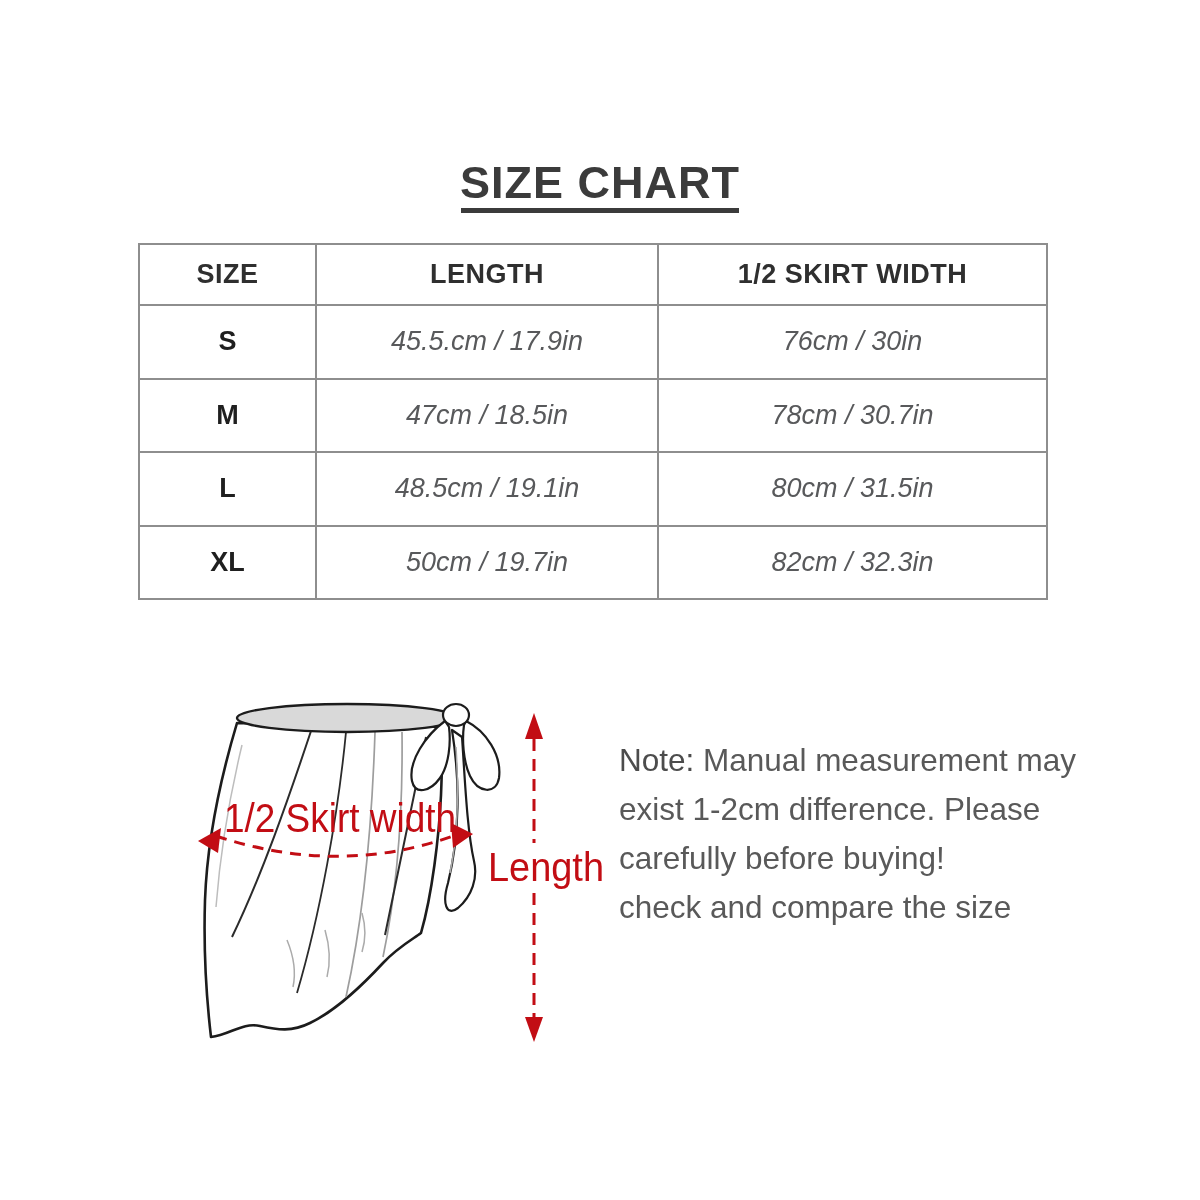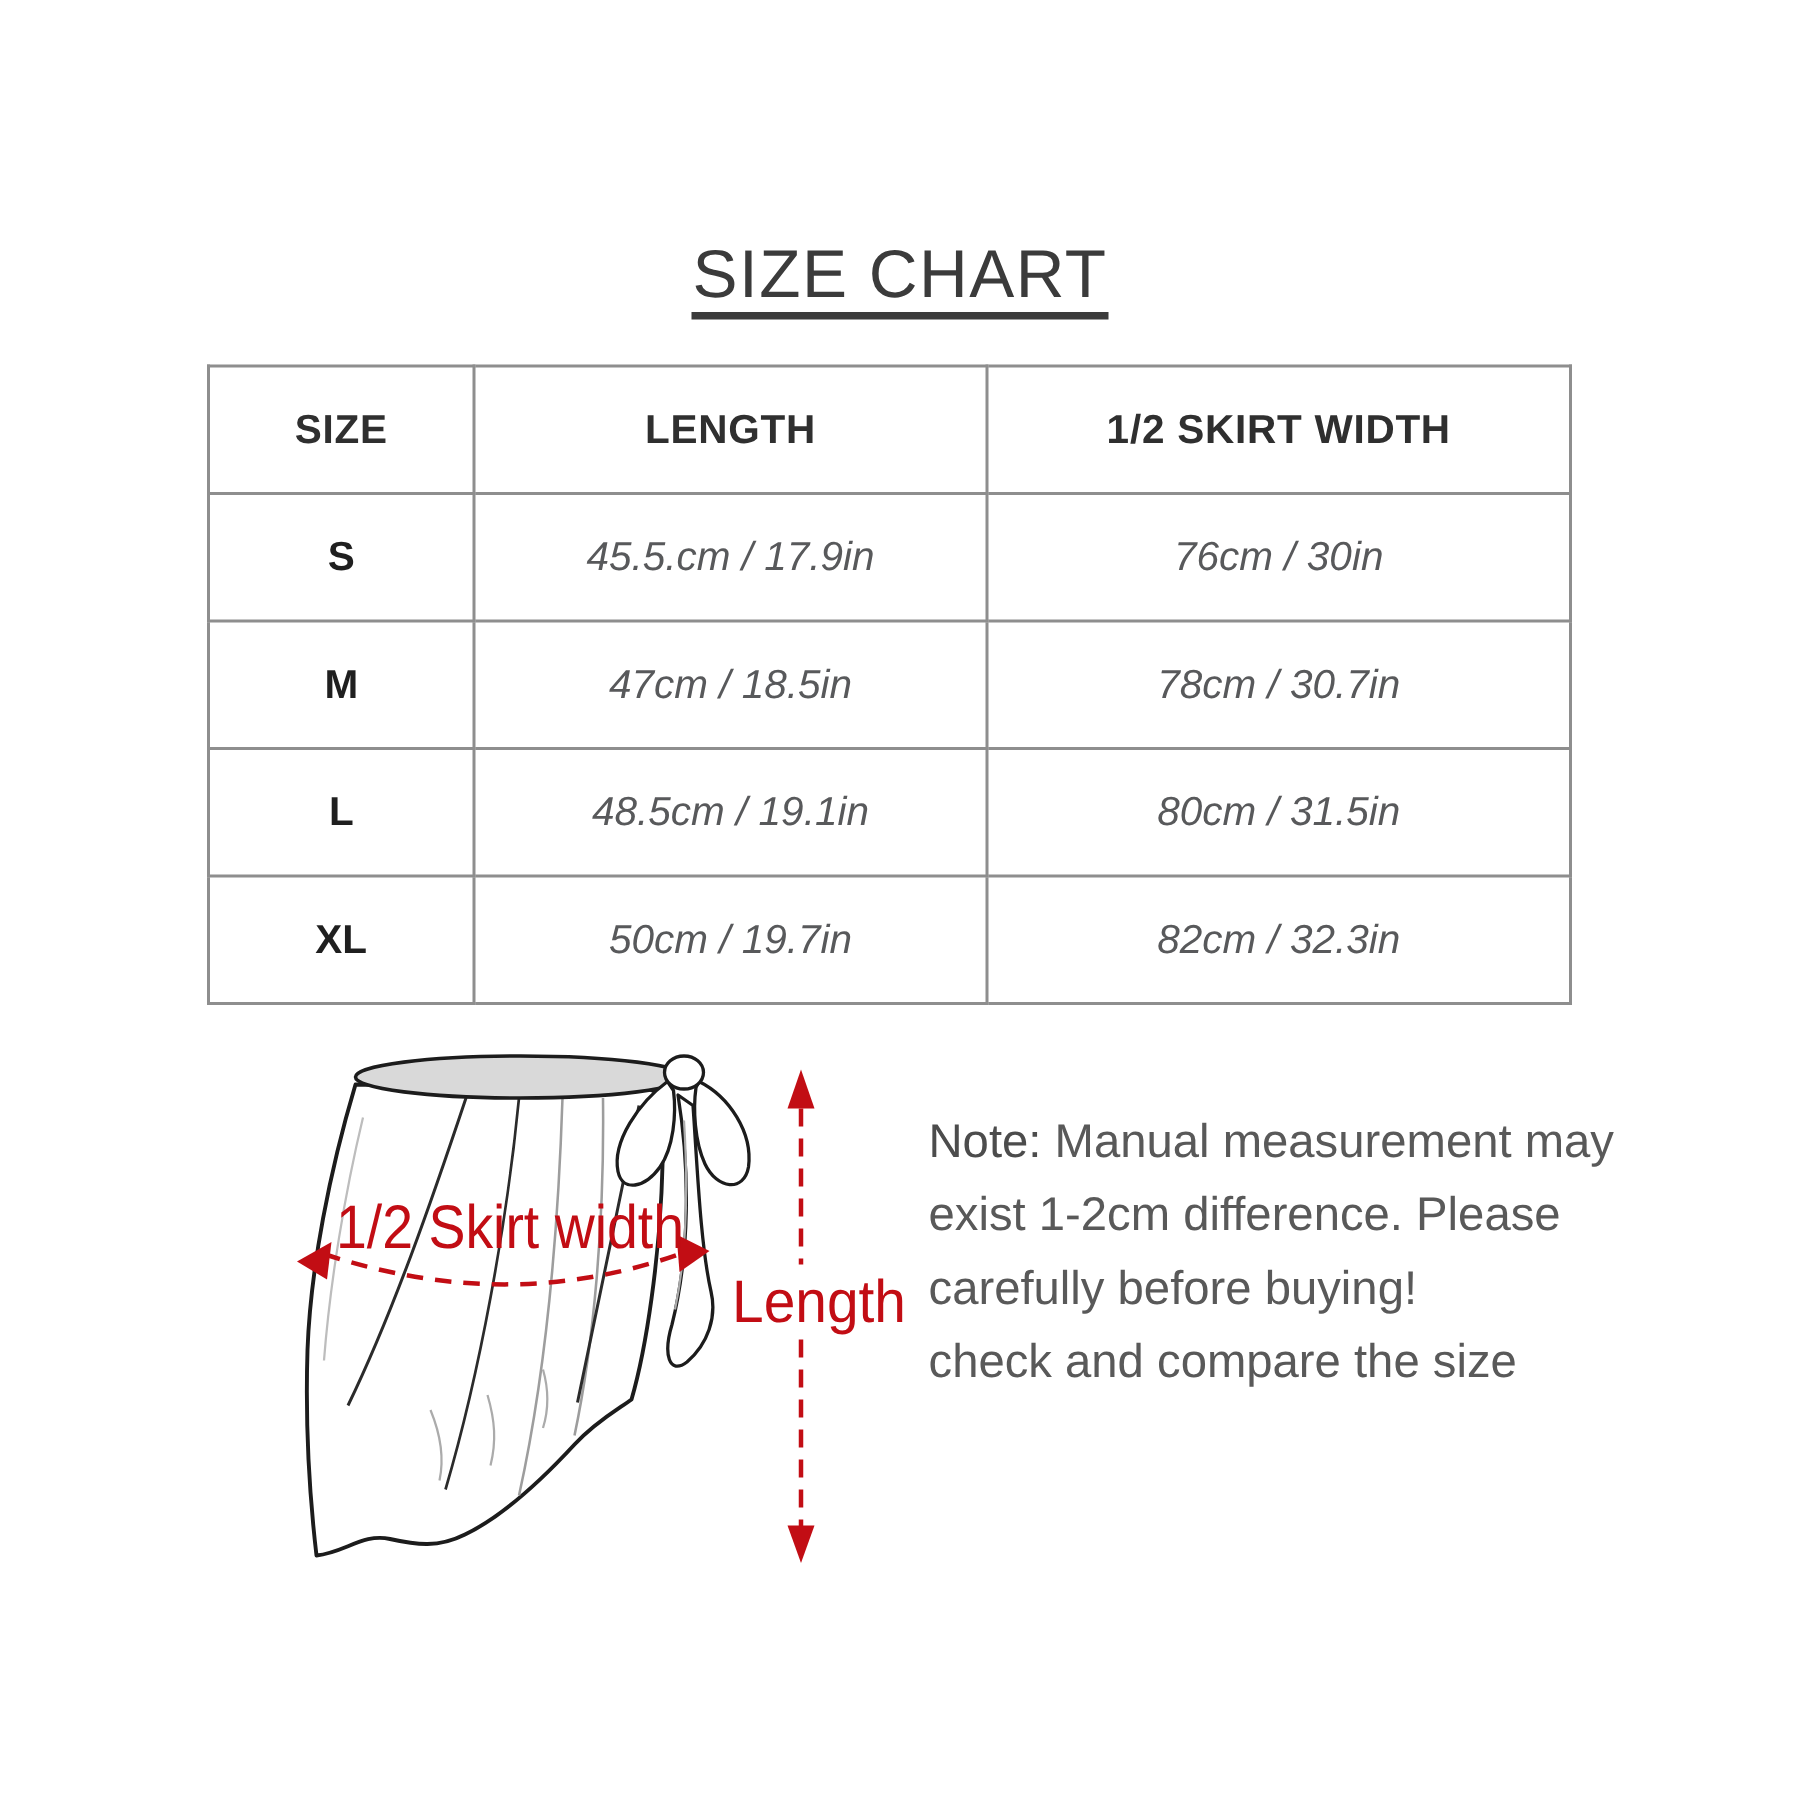--- a/index.html
+++ b/index.html
@@ -5,38 +5,38 @@
   html,body{margin:0;padding:0;}
   body{
     width:1200px;height:1200px;position:relative;background:#ffffff;
     font-family:"Liberation Sans","DejaVu Sans",sans-serif;overflow:hidden;
   }
   
   .title-wrap{
     position:absolute;top:160px;left:0;width:1200px;text-align:center;
   }
   .title{
-    display:inline-block;color:#3b3b3b;font-weight:normal;font-size:45px;
+    display:inline-block;color:#3b3b3b;font-weight:bold;font-size:45px;
     letter-spacing:1px;line-height:1.0;
   }
   .title-underline{
     position:absolute;top:208px;left:50%;transform:translateX(-50%);
     width:278px;height:5px;background:#3b3b3b;
   }
   
   table.size-table{
     position:absolute;left:138px;top:243px;width:908px;height:357px;
     border-collapse:collapse;table-layout:fixed;background:#ffffff;
   }
   table.size-table col.c-size{width:177px;}
   table.size-table col.c-length{width:342px;}
   table.size-table col.c-width{width:389px;}
   table.size-table th, table.size-table td{
     border:2px solid #8e8e8e;text-align:center;vertical-align:middle;
-    padding:12px;height:59px;
+    padding:0;height:59px;
   }
   table.size-table th{
     color:#2f2f2f;font-weight:bold;font-size:27px;letter-spacing:0.5px;
   }
   td.cell-size{color:#1f1f1f;font-weight:bold;font-size:27px;}
   td.cell-val{color:#58595b;font-weight:normal;font-size:27px;font-style:italic;}
   
   .note{
     position:absolute;left:619px;top:736px;width:470px;
     font-size:31.5px;line-height:49px;color:#595959;

